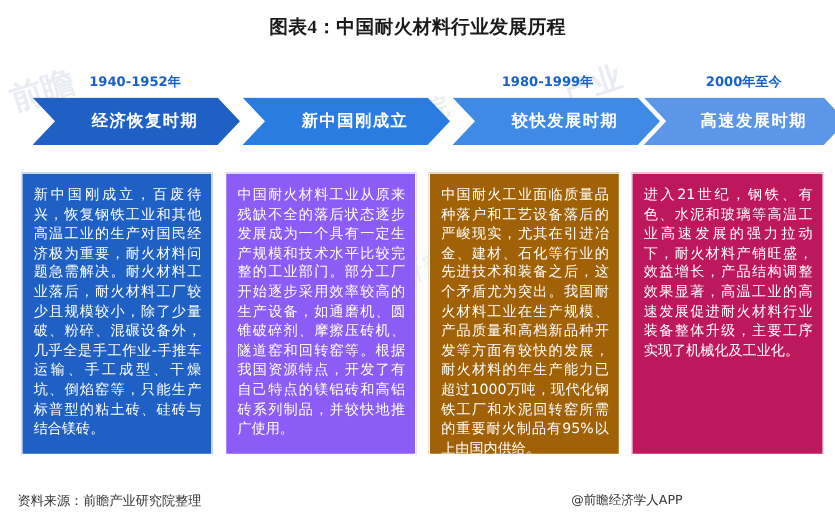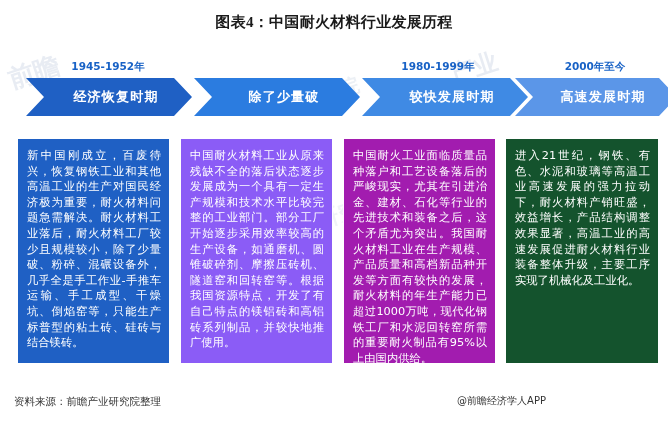--- a/index.html
+++ b/index.html
@@ -125,22 +125,22 @@
     color: #ffffff;
     font-size: 11.3px;
     line-height: 15.6px;
     letter-spacing: 0px;
     text-align: justify;
     overflow: hidden;
     border: 1px solid #ffffff;
   }
   .box-1 { left: 17px;  background: #1f60c4; }
   .box-2 { left: 180px; background: #8b5cf6; }
-  .box-3 { left: 343px; background: #a21caf; }
-  .box-4 { left: 505px; background: #14532d; width: 154px; }
+  .box-3 { left: 343px; background: #a16207; }
+  .box-4 { left: 505px; background: #be185d; width: 154px; }
 
   
   .footer {
     position: absolute;
     left: 0;
     bottom: 12px;
     width: 556px;
     height: 16px;
   }
   .source-text {
@@ -165,31 +165,31 @@
 
 <div class="chart-title">图表4：中国耐火材料行业发展历程</div>
 
 <div class="watermark wm1">前瞻</div>
 <div class="watermark wm2">产业</div>
 <div class="watermark wm5">研究院</div>
 <div class="watermark wm3">前瞻产业研究院</div>
 <div class="watermark wm4">前瞻</div>
 
 <div class="year-row">
-  <div class="year-label" style="left:38px;  width:140px;">1945-1952年</div>
+  <div class="year-label" style="left:38px;  width:140px;">1940-1952年</div>
   <div class="year-label" style="left:368px; width:140px;">1980-1999年</div>
   <div class="year-label" style="left:525px; width:140px;">2000年至今</div>
 </div>
 
 <div class="arrow-row">
   <div class="arrow arrow-1">
     <span>经济恢复时期</span>
   </div>
   <div class="arrow arrow-2">
-    <span>除了少量破</span>
+    <span>新中国刚成立</span>
   </div>
   <div class="arrow arrow-4">
     <span>高速发展时期</span>
   </div>
   <div class="arrow arrow-3">
     <span>较快发展时期</span>
   </div>
 </div>
 
 <div class="box-row">

